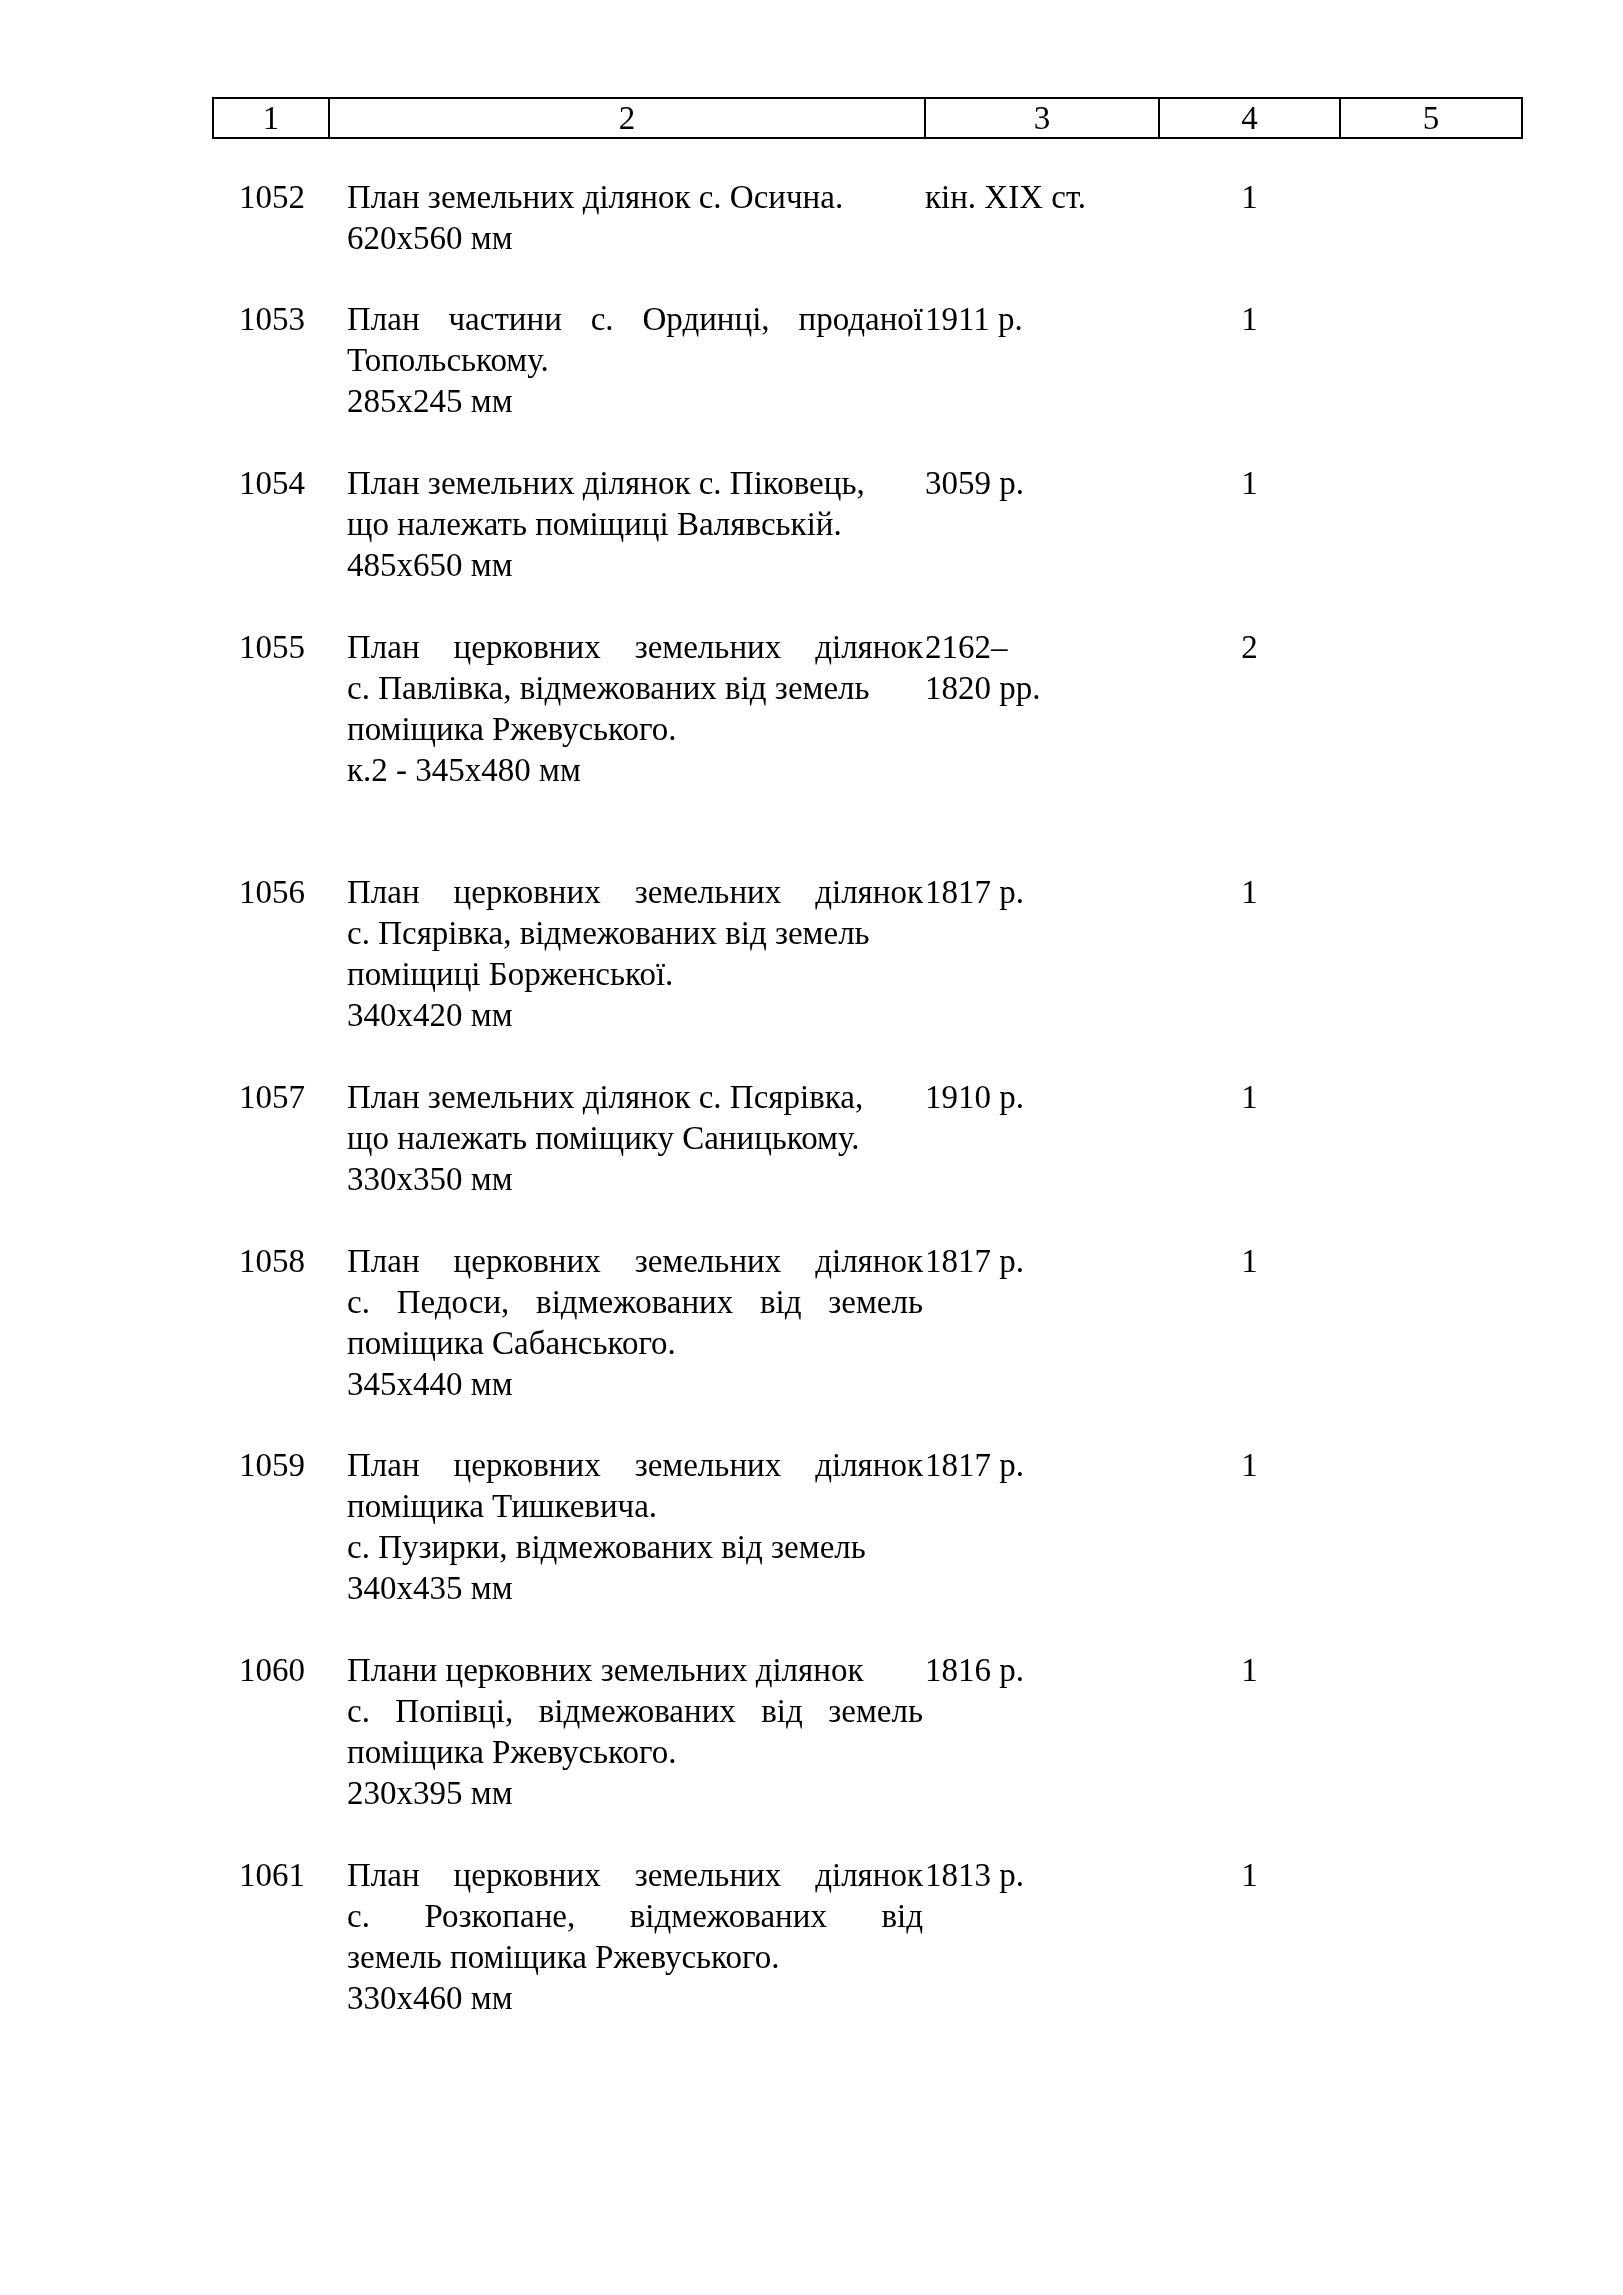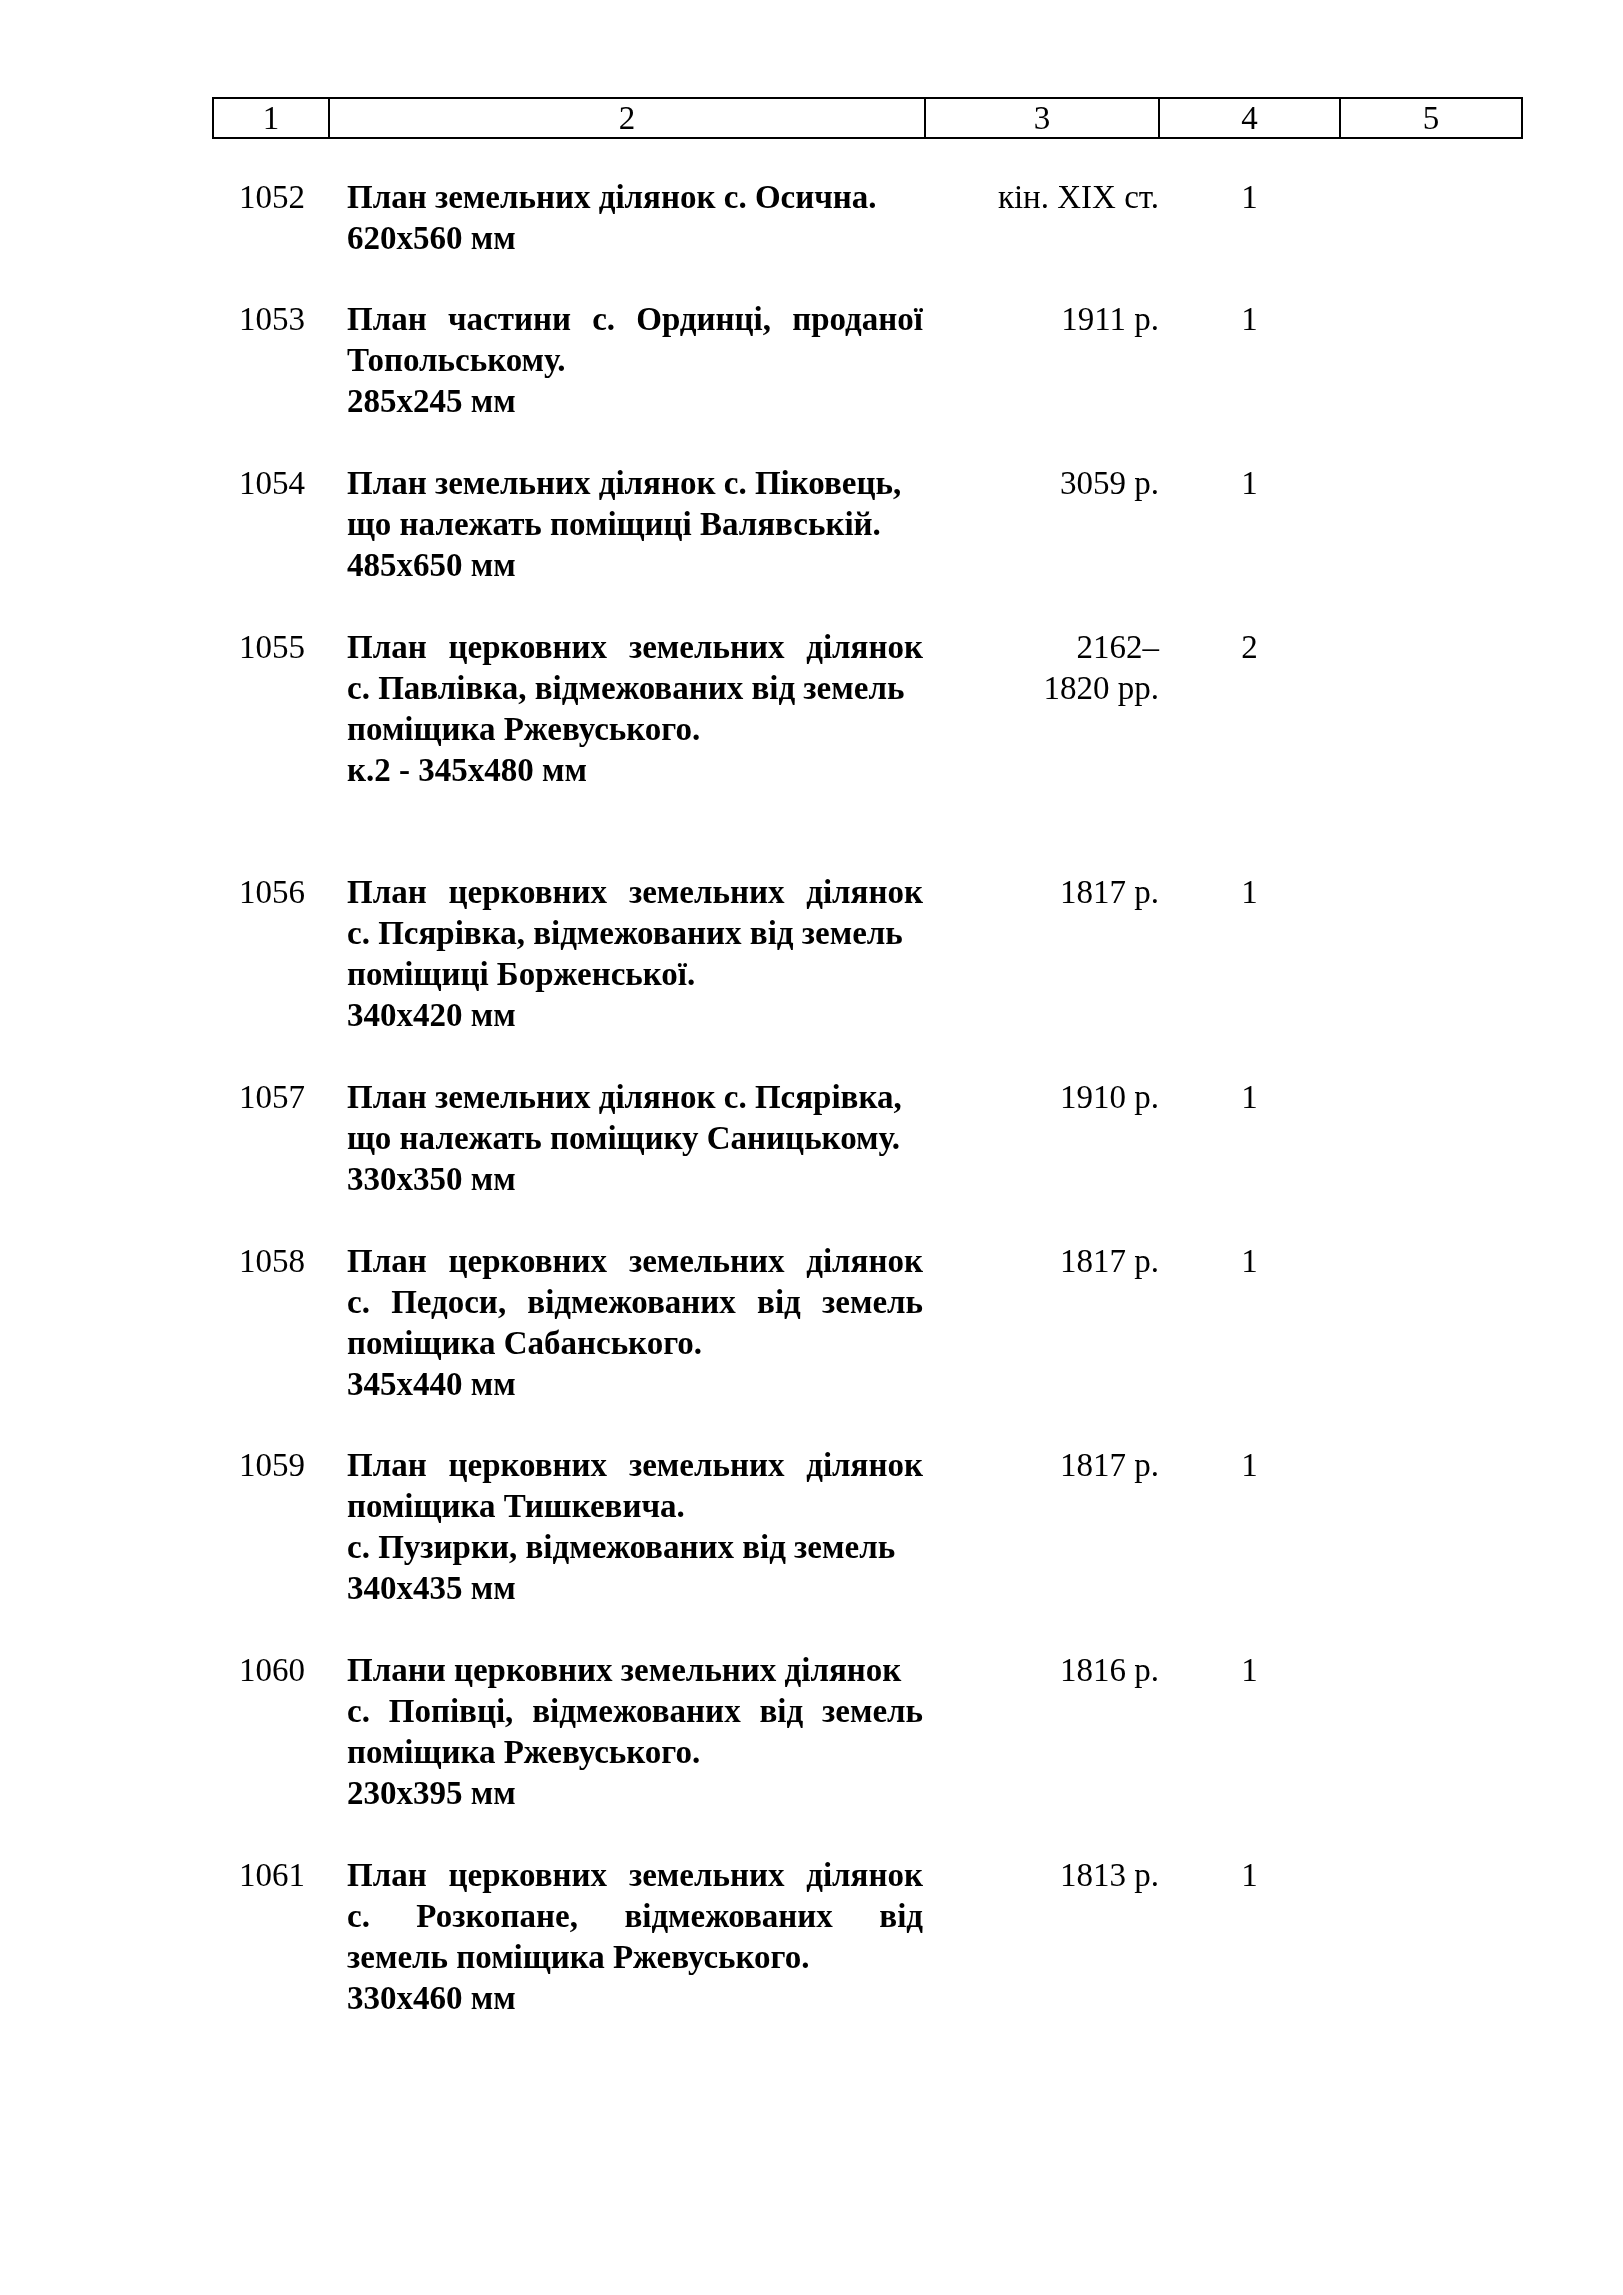--- a/index.html
+++ b/index.html
@@ -60,32 +60,31 @@
       width: 79px;
     }
     .col-desc {
       position: absolute;
       left: 347px;
       width: 576px;
     }
     .desc-line {
       display: block;
       white-space: nowrap;
-      font-weight: bold;
     }
     .desc-line.justify {
       text-align: justify;
       text-align-last: justify;
       white-space: normal;
     }
     .col-date {
       position: absolute;
       left: 925px;
       width: 234px;
-      text-align: right;
+      text-align: left;
     }
     .col-date span { display: block; }
     .col-count {
       position: absolute;
       left: 1159px;
       width: 181px;
       text-align: center;
     }
   </style>
 </head>

